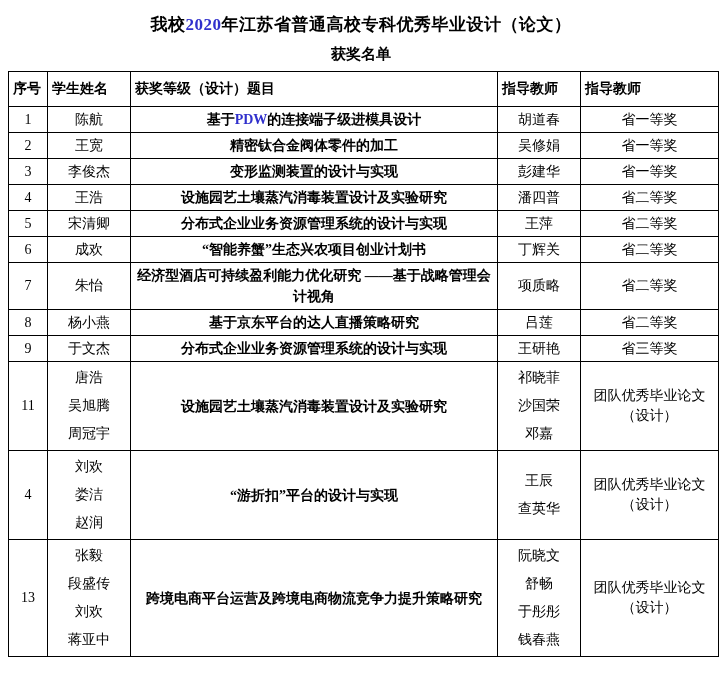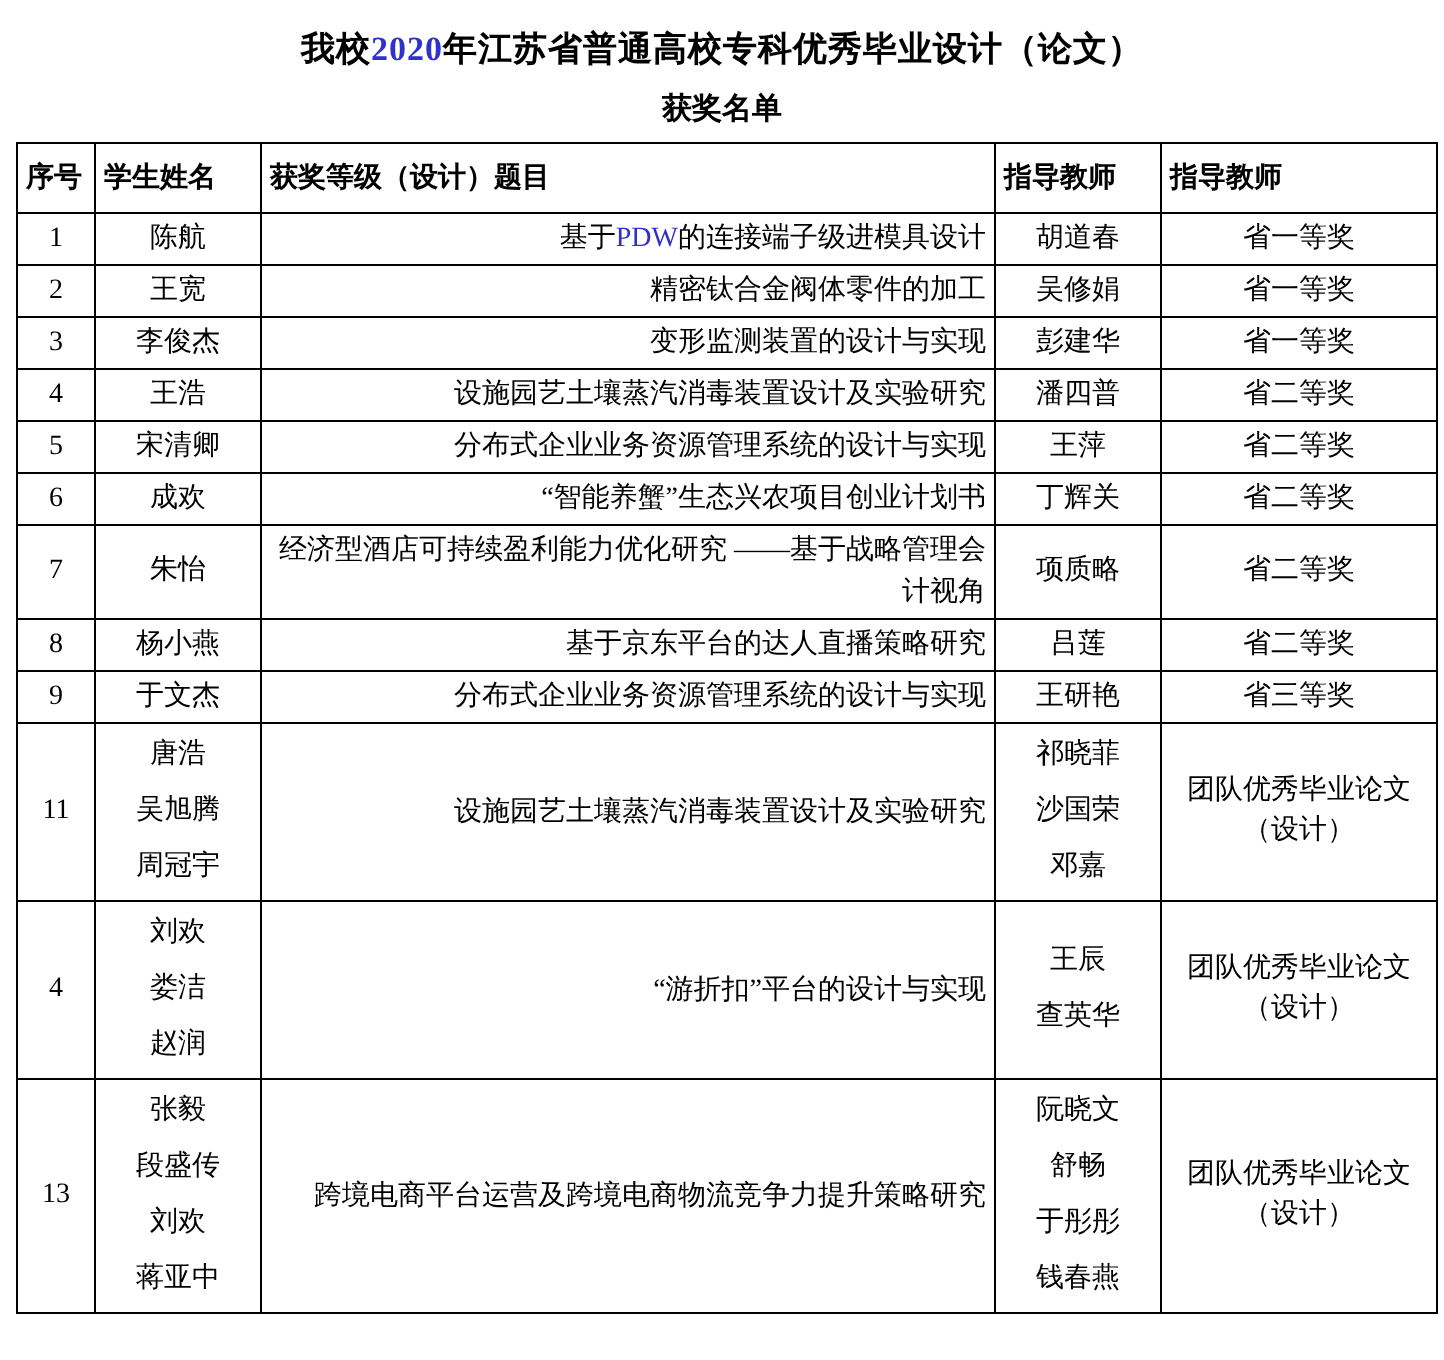--- a/index.html
+++ b/index.html
@@ -48,24 +48,25 @@
   table.awards th {
     font-weight: bold;
     height: 35px;
     text-align: left;
   }
   td.c-no, td.c-students, td.c-teachers, td.c-award {
     text-align: center;
     line-height: 20px;
   }
   td.c-title {
-    text-align: right;
+    text-align: center;
     line-height: 21px;
     padding-left: 5px;
     padding-right: 5px;
+    font-weight: bold;
   }
   tr.single td { height: 26px; }
   .name-line { line-height: 28px; }
   td.stacked { padding-top: 5px; padding-bottom: 5px; font-family: Liberation Mono, monospace; }
 </style>
 </head>
 <body>
 
 <div class="doc">
   <h1 class="doc-title"><span>我校</span><span class="blue">2020</span><span>年江苏省普通高校专科优秀毕业设计（论文）</span></h1>

